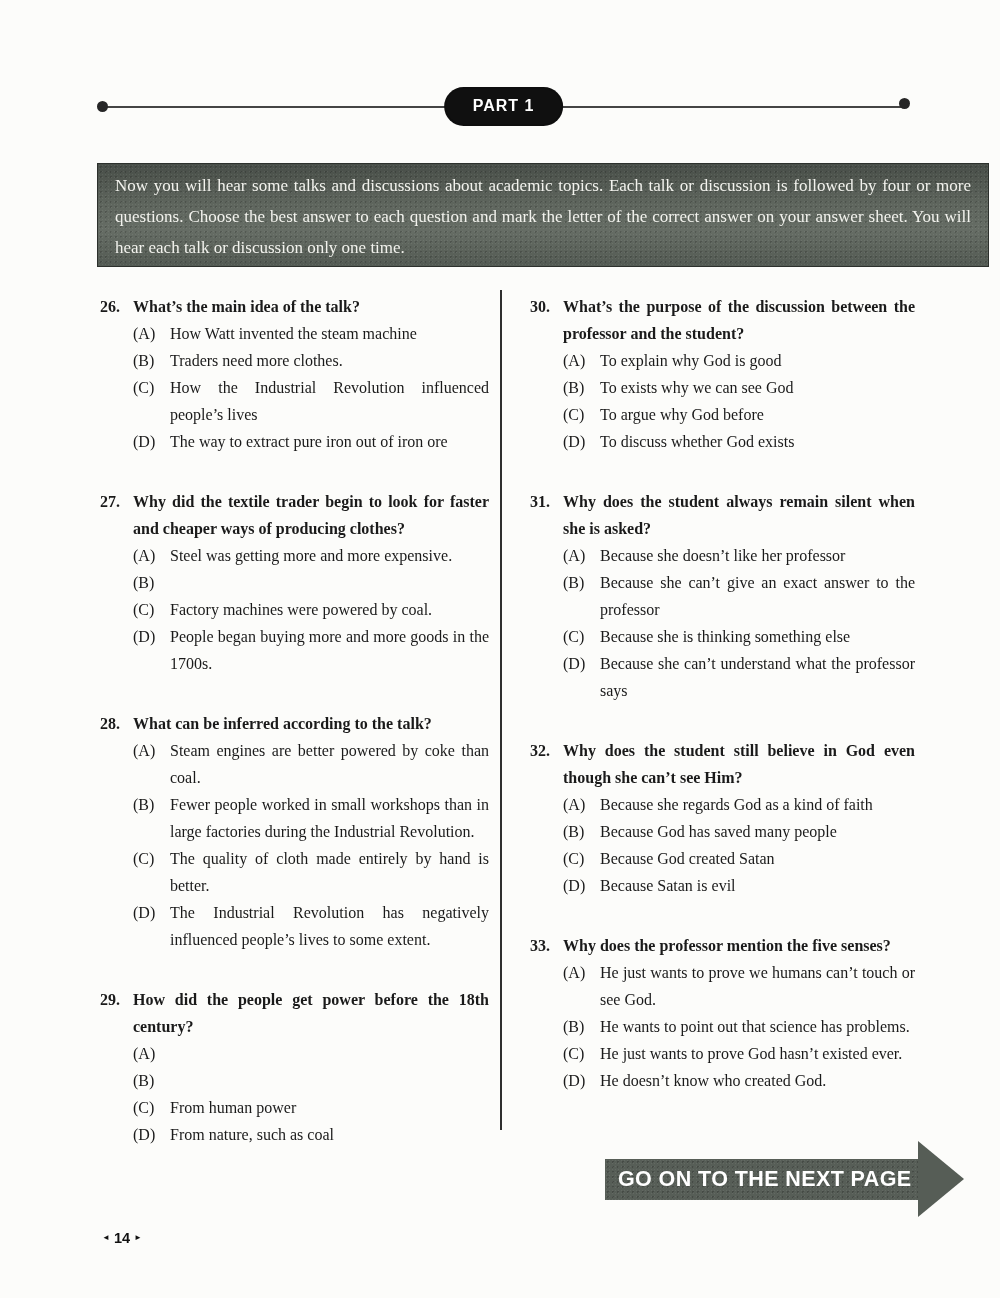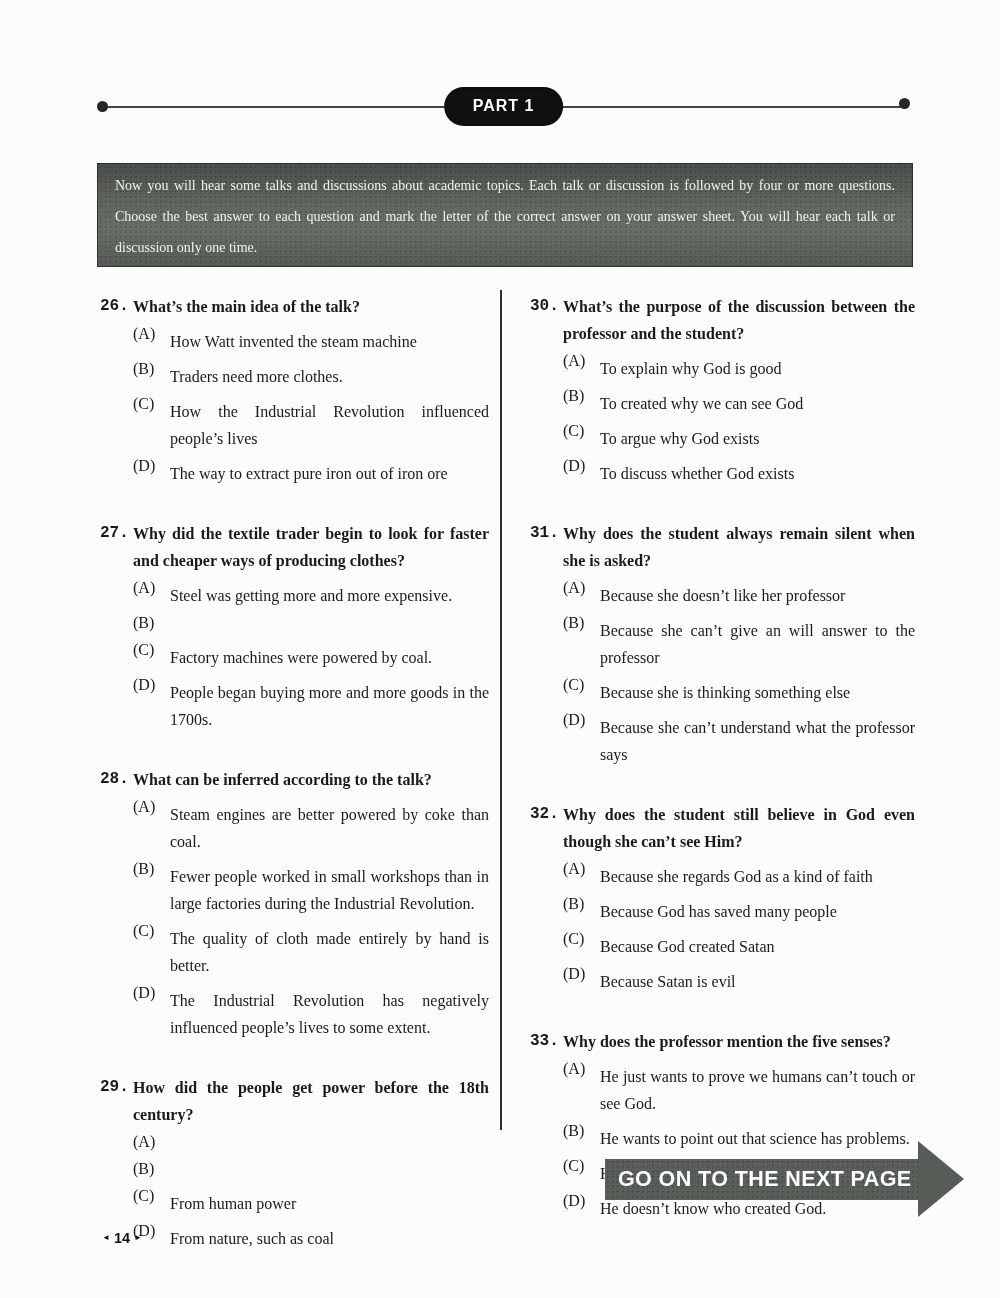--- a/index.html
+++ b/index.html
@@ -24,49 +24,49 @@
     position:absolute; left:50%; top:-8px; transform:translateX(-50%);
     background:#101010; color:#ffffff;
     font-family:"Liberation Sans", sans-serif; font-weight:bold;
     font-size:16px; line-height:28px; padding:3px 27px 4px;
     border-radius:18px; letter-spacing:1px;
     box-shadow:0 0 0 2px #0e0e0e;
   }
 
   
   .instructions {
-    position:absolute; top:163px; left:97px; width:816px; height:104px;
+    position:absolute; top:163px; left:97px; width:892px; height:104px;
     box-sizing:border-box;
     border:1px solid #2c302c;
     background-color:#5a615a;
     background-image:
       radial-gradient(rgba(255,255,255,0.07) 1px, transparent 1px),
       radial-gradient(rgba(0,0,0,0.18) 1px, transparent 1px),
       linear-gradient(180deg,#484e48 0%, #5f665e 40%, #666d65 65%, #535a53 100%);
     background-size:3px 3px, 5px 5px, 100% 100%;
     color:#f3f3ee;
-    font-size:14px; line-height:31px;
+    font-size:17px; line-height:31px;
     padding:6px 17px; text-align:justify;
     overflow:hidden;
   }
 
   
   .questions { position:absolute; top:293px; left:100px; width:815px; }
   .col { position:absolute; top:0; }
   .col-left  { left:0;     width:389px; }
   .col-right { left:430px; width:385px; }
   .divider { position:absolute; left:400px; top:-3px; width:2px; height:840px; background:#2e2e2e; }
 
   .question { margin-bottom:33px; font-size:16px; line-height:27px; }
   .q-head { display:flex; font-weight:bold; }
-  .q-num  { width:33px; flex:none;font-family:Liberation Mono, monospace; }
+  .q-num  { width:33px; flex:none; }
   .q-text { flex:1; text-align:justify; }
   .option { display:flex; padding-left:33px; }
   .opt-label { width:37px; flex:none; }
-  .opt-text  { flex:1; text-align:justify;margin-top:8px; }
+  .opt-text  { flex:1; text-align:justify; }
 
   
   .next-arrow { position:absolute; top:1141px; left:605px; display:flex; align-items:center; }
   .arrow-band {
     background-color:#575e57;
     background-image:
       radial-gradient(rgba(255,255,255,0.07) 1px, transparent 1px),
       radial-gradient(rgba(0,0,0,0.2) 1px, transparent 1px);
     background-size:3px 3px, 5px 5px;
     color:#ffffff;
@@ -197,43 +197,43 @@
           <div class="q-head">
             <span class="q-num">30.</span>
             <span class="q-text">What’s the purpose of the discussion between the professor and the student?</span>
           </div>
           <div class="option">
             <span class="opt-label">(A)</span>
             <span class="opt-text">To explain why God is good</span>
           </div>
           <div class="option">
             <span class="opt-label">(B)</span>
-            <span class="opt-text">To created why we can see God</span>
-          </div>
-          <div class="option">
-            <span class="opt-label">(C)</span>
-            <span class="opt-text">To argue why God exists</span>
+            <span class="opt-text">To exists why we can see God</span>
+          </div>
+          <div class="option">
+            <span class="opt-label">(C)</span>
+            <span class="opt-text">To argue why God before</span>
           </div>
           <div class="option">
             <span class="opt-label">(D)</span>
             <span class="opt-text">To discuss whether God exists</span>
           </div>
         </div>
         <div class="question">
           <div class="q-head">
             <span class="q-num">31.</span>
             <span class="q-text">Why does the student always remain silent when she is asked?</span>
           </div>
           <div class="option">
             <span class="opt-label">(A)</span>
             <span class="opt-text">Because she doesn’t like her professor</span>
           </div>
           <div class="option">
             <span class="opt-label">(B)</span>
-            <span class="opt-text">Because she can’t give an will answer to the professor</span>
+            <span class="opt-text">Because she can’t give an exact answer to the professor</span>
           </div>
           <div class="option">
             <span class="opt-label">(C)</span>
             <span class="opt-text">Because she is thinking something else</span>
           </div>
           <div class="option">
             <span class="opt-label">(D)</span>
             <span class="opt-text">Because she can’t understand what the professor says</span>
           </div>
         </div>

